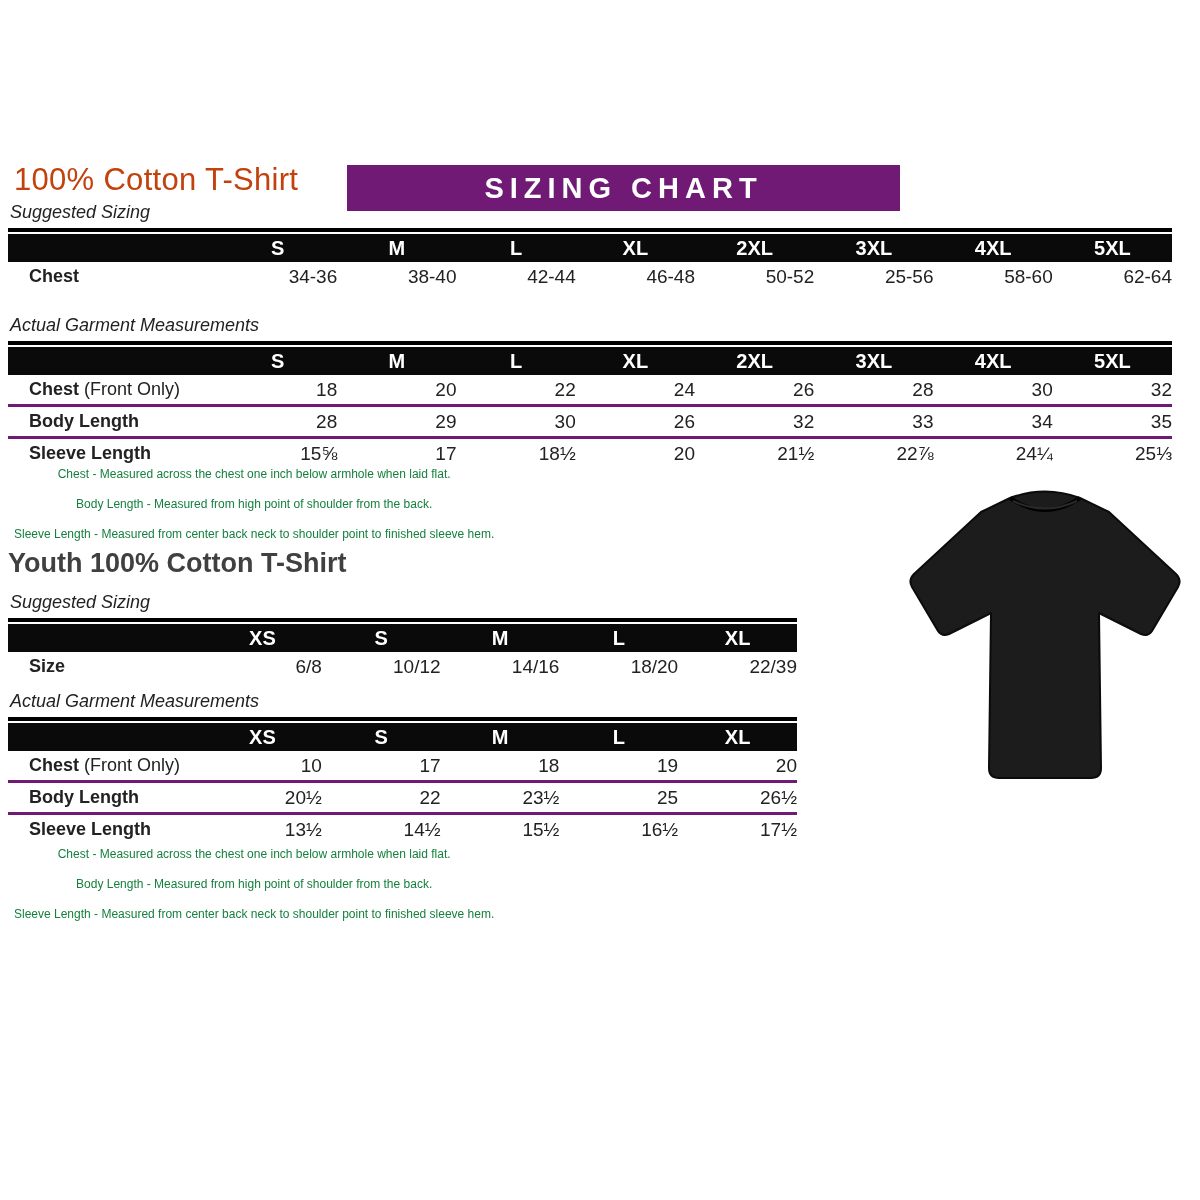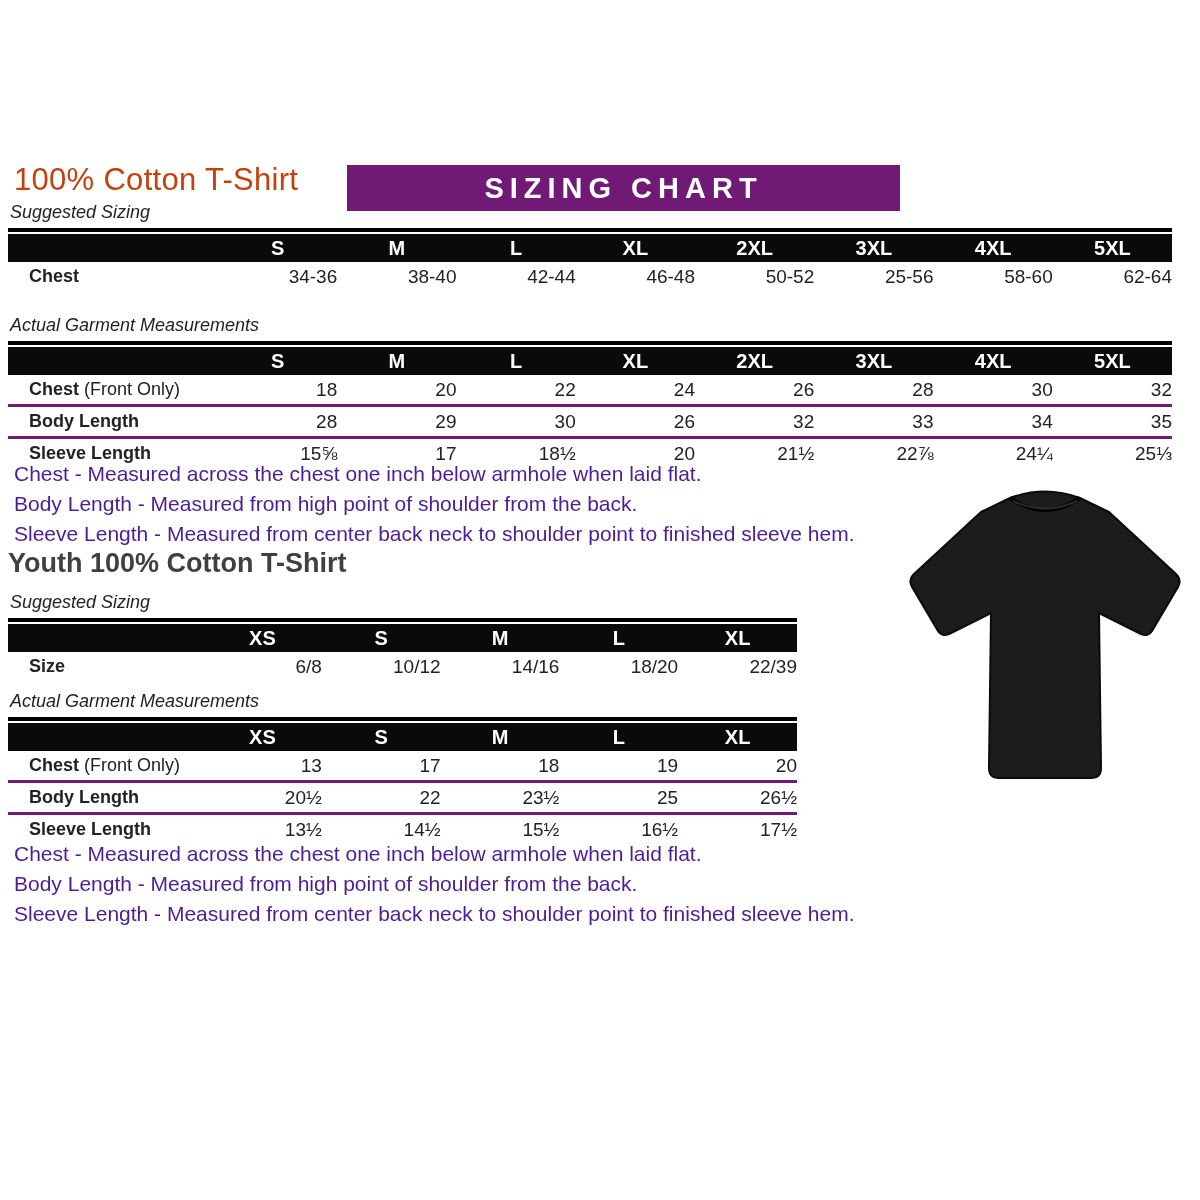--- a/index.html
+++ b/index.html
@@ -43,21 +43,21 @@
   }
   tbody td {
     font-size:19px; color:#222;
     height:29px; padding:0; text-align:right;
     white-space:nowrap;
   }
   td.rowlabel { text-align:left; padding-left:10px; font-size:18px; }
   .b { font-weight:bold;margin-left:11px; }
   table.sep tbody tr + tr td { border-top:3px solid #701a75; }
 
-  .notes { left:14px; font-size:21px; color:#4c1d95; }
+  .notes { left:14px; font-size:12px; color:#15803d;text-align:center; }
   .notes .note-line { line-height:30px; white-space:nowrap; }
 
   .youth-title {
     left:8px; top:548px;
     font-size:27px; font-weight:bold; color:#404040;
   }
 
   .tshirt { left:895px; top:480px; width:300px; height:322px; }
 </style>
 </head>
@@ -233,21 +233,21 @@
         <th>XS</th>
         <th>S</th>
         <th>M</th>
         <th>L</th>
         <th>XL</th>
       </tr>
     </thead>
     <tbody>
       <tr>
         <td class="rowlabel"><span class="b">Chest</span><span> (Front Only)</span></td>
-        <td>13</td>
+        <td>10</td>
         <td>17</td>
         <td>18</td>
         <td>19</td>
         <td>20</td>
       </tr>
       <tr>
         <td class="rowlabel"><span class="b">Body Length</span><span></span></td>
         <td>20½</td>
         <td>22</td>
         <td>23½</td>

